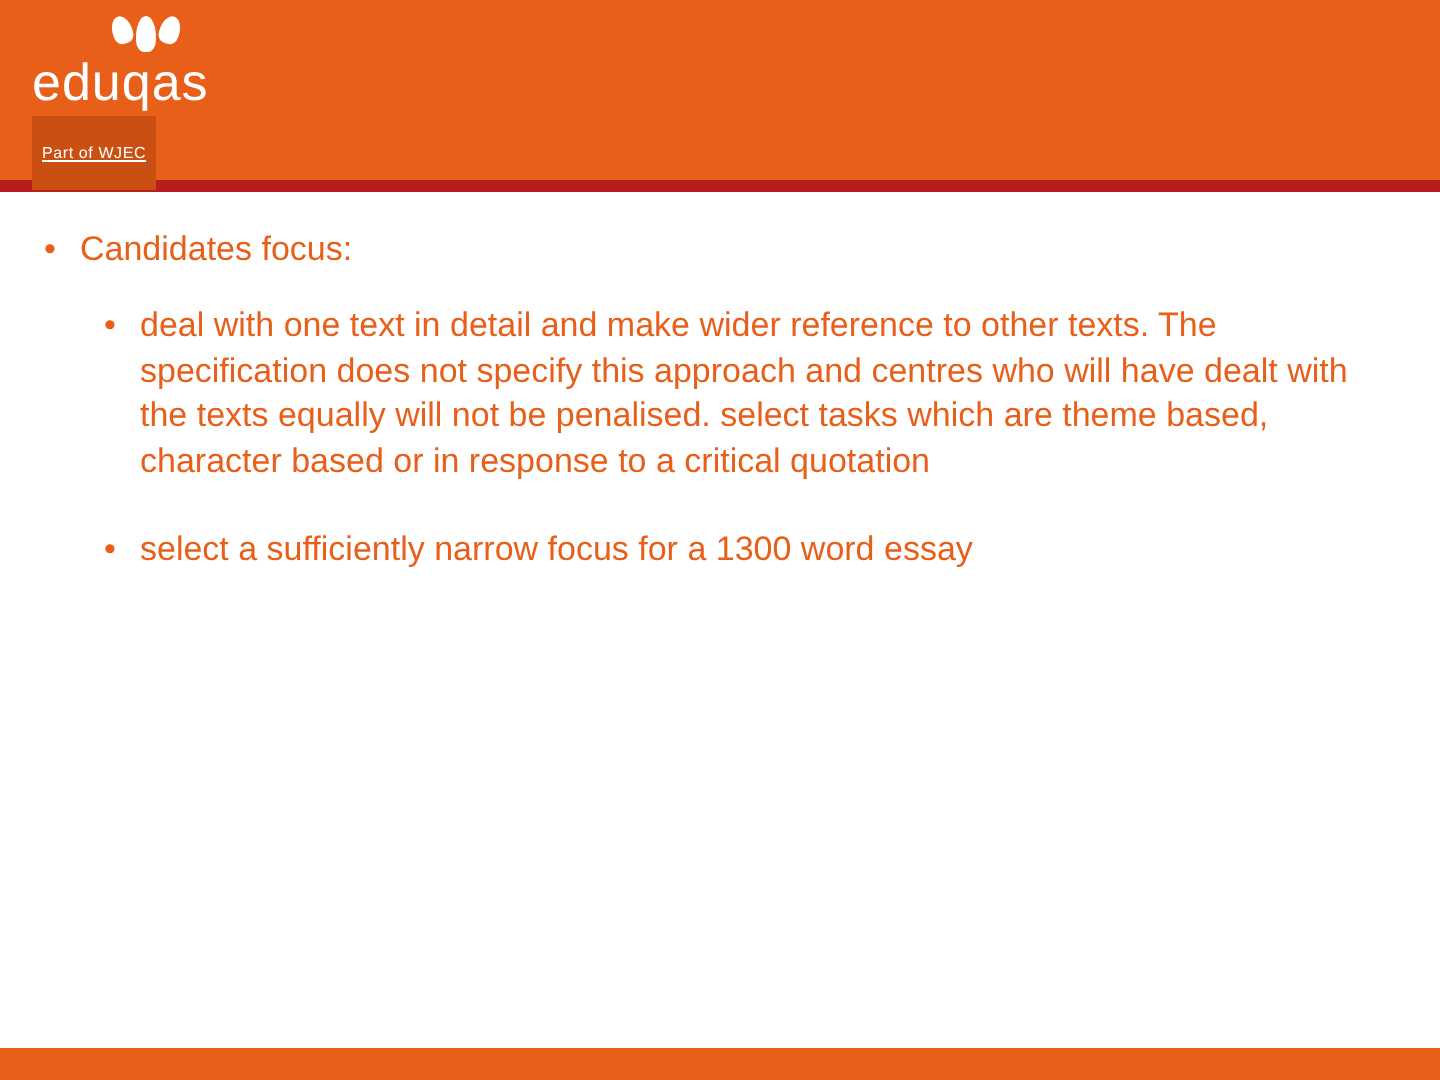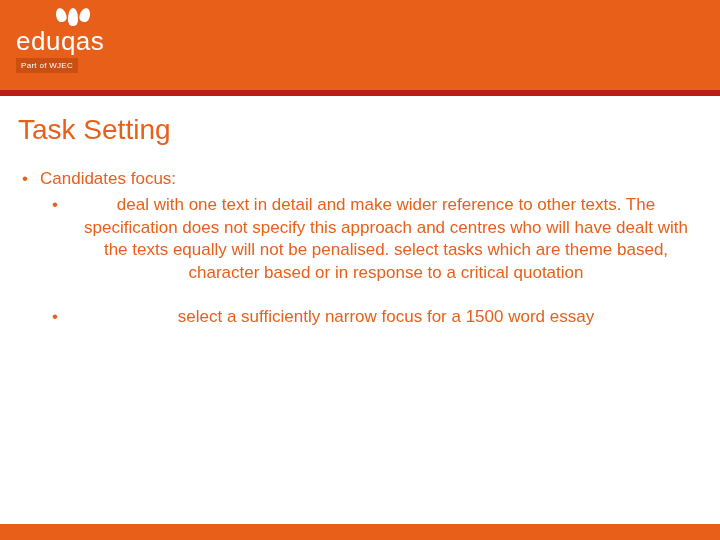--- a/index.html
+++ b/index.html
@@ -42,24 +42,25 @@
   .leaf:nth-child(3){ transform: rotate(18deg); height:14px; }
   .logo-text {
     font-size: 26px;
     font-weight: 400;
     letter-spacing: 0.5px;
     line-height: 1;
   }
   .logo-sub {
     font-size: 8px;
     background: #c94f13;
-    padding: 3px 5px;
+    padding: 14px 5px;
     display: inline-block;
     margin-top: 4px;
     letter-spacing: 0.3px;
+    text-decoration: underline;
   }
   .content {
     padding: 18px 18px 0 18px;
   }
   .title {
     color: #e85f1a;
     font-size: 28px;
     font-weight: 400;
     margin-bottom: 22px;
   }
@@ -76,22 +77,21 @@
   }
   ul.outer > li::before {
     content: "•";
     position: absolute;
     left: 4px;
     top: 0;
     font-size: 17px;
   }
   ul.inner {
     list-style: none;
-    margin-top: 4px;
-    text-align: center;
+    margin-top: 16px;
   }
   ul.inner > li {
     position: relative;
     padding-left: 30px;
     margin-bottom: 22px;
   }
   ul.inner > li::before {
     content: "•";
     position: absolute;
     left: 12px;
@@ -116,25 +116,24 @@
       <span class="leaf"></span>
         <span class="leaf"></span>
         <span class="leaf"></span>
     </div>
     <div class="logo-text">eduqas</div>
     <div class="logo-sub">Part of WJEC</div>
   </div>
 </div>
 
 <div class="content">
-  <h1 class="title">Task Setting</h1>
   <ul class="outer">
     <li>
       <span>Candidates focus:</span>
       <ul class="inner">
         <li><span>deal with one text in detail and make wider reference to other texts. The specification does not specify this approach and centres who will have dealt with the texts equally will not be penalised. select tasks which are theme based, character based or in response to a critical quotation</span></li>
-        <li><span>select a sufficiently narrow focus for a 1500 word essay</span></li>
+        <li><span>select a sufficiently narrow focus for a 1300 word essay</span></li>
       </ul>
     </li>
   </ul>
 </div>
 
 <div class="footer-band"></div>
 
 </body></html>

